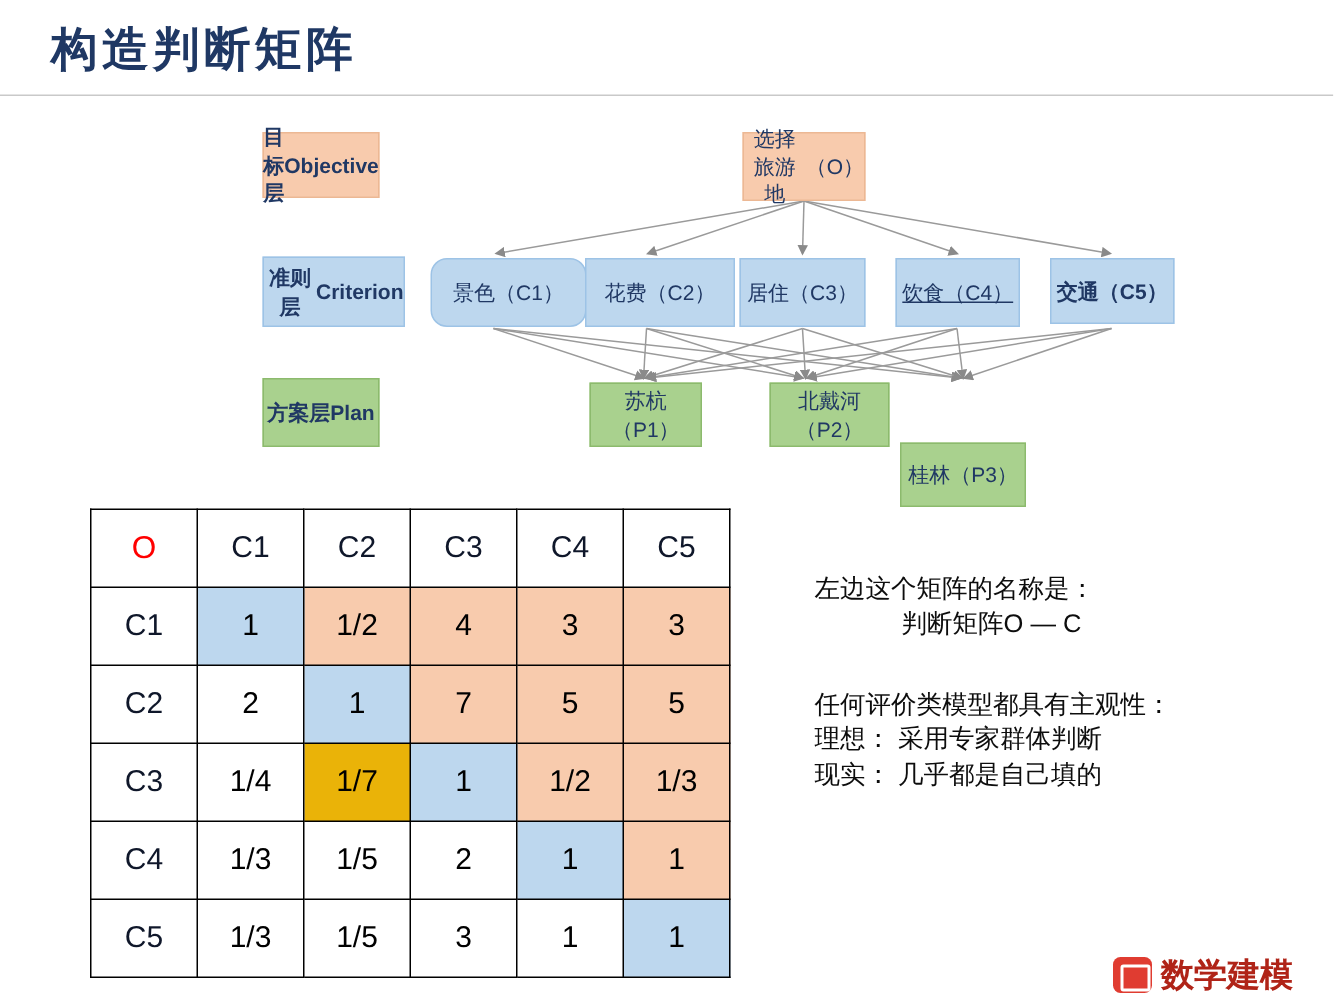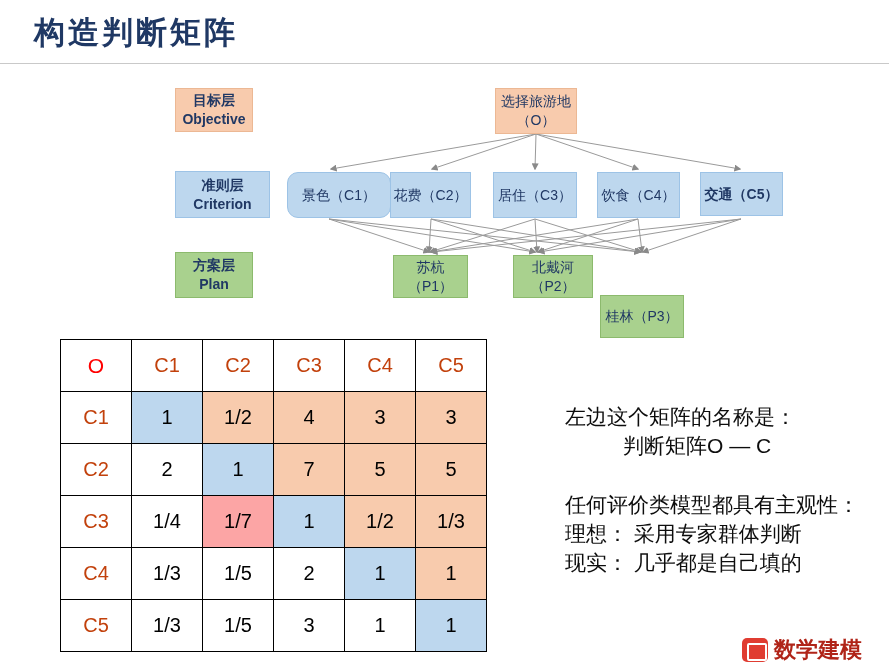--- a/index.html
+++ b/index.html
@@ -6,53 +6,53 @@
   html,body { background:#ffffff; }
   body { font-family:"Liberation Sans","DejaVu Sans",sans-serif; }
   .slide { position:relative; width:889px; height:662px; background:#ffffff; overflow:hidden;padding-left:48px; }
 
   
   .title { position:absolute; left:34px; top:12px; font-family:"Liberation Serif","DejaVu Serif",serif;
            font-size:31px; font-weight:bold; color:#1F3864; letter-spacing:3px; }
   .title-rule { position:absolute; left:0; top:63px; width:889px; height:1px; background:#c9c9c9; }
 
   
-  .box { position:absolute; display:flex; flex-direction:column; align-items:center; justify-content:center;
+  .box { position:absolute; display:flex; flex-direction:row; align-items:center; justify-content:center;
          font-size:14px; color:#203864; text-align:center; line-height:1.35; }
   .box .b { font-weight:bold; }
   .orange { background:#F8CBAD; border:1px solid #ecb894; }
   .blue   { background:#BDD7EE; border:1px solid #9dc3e6; }
   .green  { background:#A9D18E; border:1px solid #8cba6d; }
 
   .lvl-obj  { left:175px; top:88px;  width:78px; height:44px; }
   .o-box    { left:495px; top:88px;  width:82px; height:46px; }
   .lvl-cri  { left:175px; top:171px; width:95px; height:47px; }
   .c1 { left:287px; top:172px; width:104px; height:46px;border-radius:11px; }
-  .c2 { left:390px; top:172px; width:81px; height:46px; }
+  .c2 { left:390px; top:172px; width:100px; height:46px; }
   .c3 { left:493px; top:172px; width:84px; height:46px; }
-  .c4 { left:597px; top:172px; width:83px; height:46px; }
+  .c4 { left:597px; top:172px; width:83px; height:46px;text-decoration:underline; }
   .c5 { left:700px; top:172px; width:83px; height:44px;font-weight:bold; }
   .lvl-plan { left:175px; top:252px; width:78px; height:46px; }
   .p1 { left:393px; top:255px; width:75px; height:43px; }
   .p2 { left:497px; top:255px; width:80px; height:43px;margin-left:16px; }
   .p3 { left:600px; top:255px; width:84px; height:43px;margin-top:40px; }
 
   .arrow-layer { position:absolute; left:0; top:0; width:889px; height:662px; pointer-events:none; }
 
   
   table.matrix { position:absolute; left:60px; top:339px; border-collapse:collapse; }
   table.matrix th, table.matrix td {
       width:71px; height:52px; border:1px solid #000; text-align:center; vertical-align:middle;
       font-size:20px; font-weight:normal; background:#ffffff; }
   table.matrix th.o-h { color:#FF0000; font-size:21px; }
-  table.matrix th.c-h { color:#c2410c; }
+  table.matrix th.c-h { color:#0f172a; }
   table.matrix td { color:#000000; }
 
   
-  .notes { position:absolute; left:543px; top:403px; font-size:21px; color:#0d0d0d; line-height:1.38;margin-left:22px; }
+  .notes { position:absolute; left:543px; top:381px; font-size:17px; color:#0d0d0d; line-height:1.38; }
   .notes .indent { padding-left:58px; }
   .notes .gap { height:30px; }
 
   
   .brand { position:absolute; left:742px; top:635px; display:flex; align-items:center; gap:6px; }
   .brand-icon { width:26px; height:24px; background:#E03C31; border-radius:5px; position:relative; flex:0 0 auto; }
   .brand-icon::before { content:""; position:absolute; left:5px; top:5px; width:16px; height:14px;
       border:2px solid #ffffff; border-radius:2px; }
   .brand-text { font-size:22px; font-weight:bold; color:#B02418; white-space:nowrap; }
 </style>
@@ -145,21 +145,21 @@
       <th class="c-h">C2</th>
       <td style="background-color: rgb(255, 255, 255);">2</td>
       <td style="background-color: rgb(189, 215, 238);">1</td>
       <td style="background-color: rgb(248, 203, 173);">7</td>
       <td style="background-color: rgb(248, 203, 173);">5</td>
       <td style="background-color: rgb(248, 203, 173);">5</td>
     </tr>
     <tr>
       <th class="c-h">C3</th>
       <td style="background-color: rgb(255, 255, 255);">1/4</td>
-      <td style="background-color: #fca5a5; margin-left: 28px;">1/7</td>
+      <td style="background-color: #eab308; margin-left: 28px;">1/7</td>
       <td style="background-color: rgb(189, 215, 238);">1</td>
       <td style="background-color: rgb(248, 203, 173);">1/2</td>
       <td style="background-color: rgb(248, 203, 173);">1/3</td>
     </tr>
     <tr>
       <th class="c-h">C4</th>
       <td style="background-color: rgb(255, 255, 255);">1/3</td>
       <td style="background-color: rgb(255, 255, 255);">1/5</td>
       <td style="background-color: rgb(255, 255, 255);">2</td>
       <td style="background-color: rgb(189, 215, 238);">1</td>

